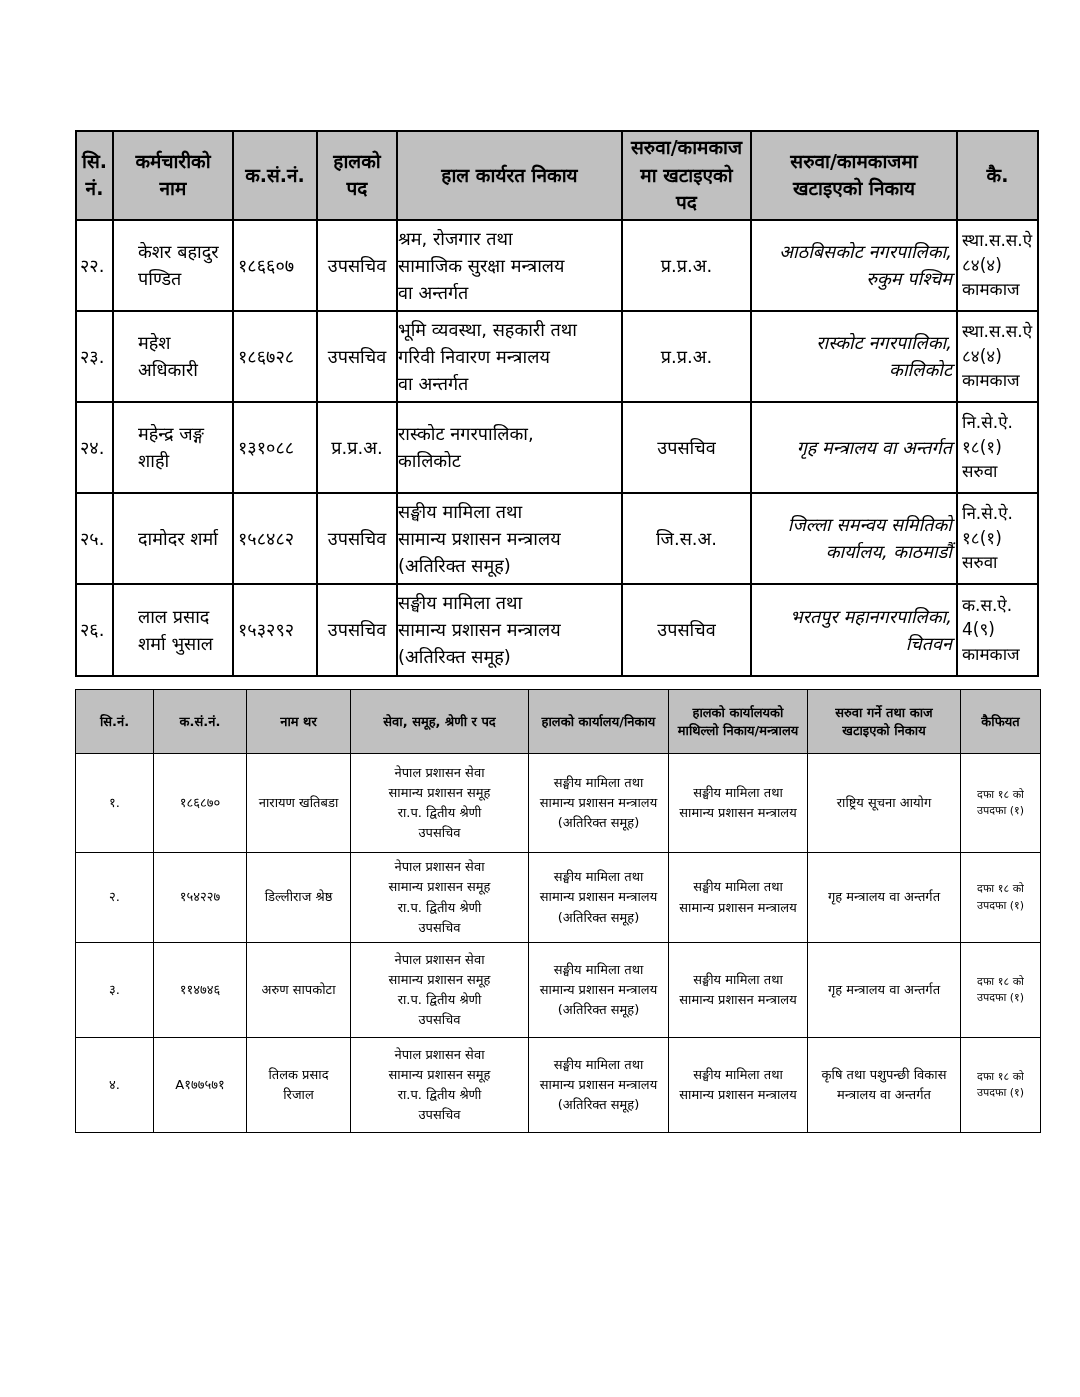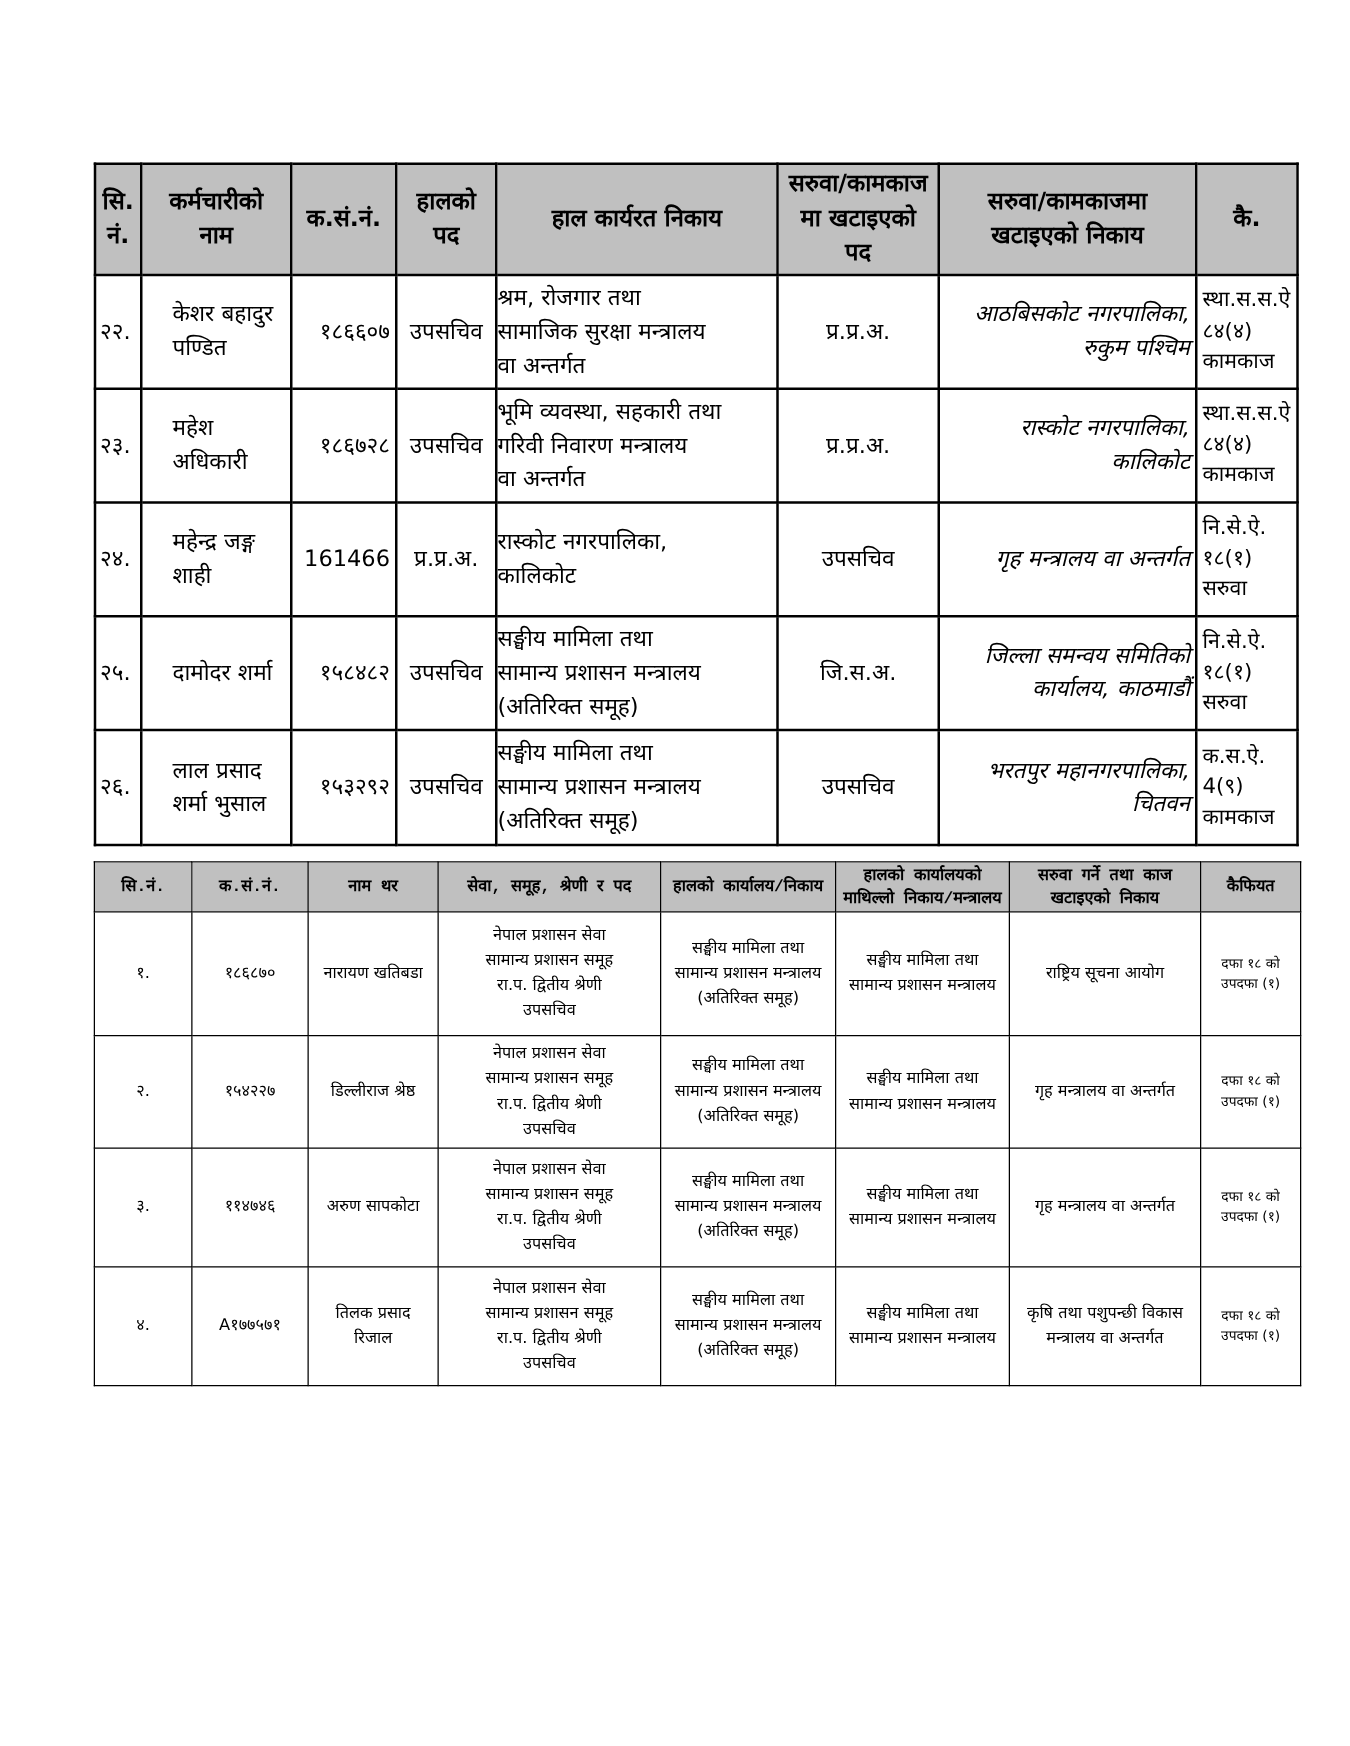--- a/index.html
+++ b/index.html
@@ -42,21 +42,21 @@
   .t1 td {
     font-size: 18px;
     line-height: 1.5;
     padding: 2px 4px;
   }
   .t1 thead tr       { height: 85px; }
   .t1 tbody tr       { height: 91px; }
   .t1 tbody tr:last-child { height: 92px; }
   .t1 td:nth-child(1){ text-align: left; padding-left: 3px; }
   .t1 td:nth-child(2){ text-align: left; padding-left: 24px; }
-  .t1 td:nth-child(3){ text-align: right; margin-top: 20px; }
+  .t1 td:nth-child(3){ text-align: left; margin-top: 20px; }
   .t1 td:nth-child(4){ text-align: center; }
   .t1 td:nth-child(5){ text-align: left; padding-left: 0; }
   .t1 td:nth-child(6){ text-align: center; }
   .t1 td:nth-child(7){ text-align: right; padding-left: 8px; font-style: italic; }
   .t1 td:nth-child(8){ text-align: left; font-size: 17px; line-height: 1.45; }
 
   
   .t2 { left: 75px; top: 689px; width: 965px; }
   .t2 th, .t2 td { border: 1.5px solid #000; }
   .t2 th {
@@ -67,21 +67,21 @@
     line-height: 1.35;
     padding: 2px;
   }
   .t2 td {
     font-size: 13px;
     text-align: center;
     line-height: 1.55;
     padding: 2px 3px;
   }
   .t2 td:nth-child(8){ font-size: 11px; line-height: 1.5; }
-  .t2 thead tr            { height: 40px; font-family: Liberation Mono, monospace; }
+  .t2 thead tr            { height: 64px; }
   .t2 tbody tr:nth-child(1){ height: 99px; }
   .t2 tbody tr:nth-child(2){ height: 90px; }
   .t2 tbody tr:nth-child(3){ height: 95px; }
   .t2 tbody tr:nth-child(4){ height: 95px; }
 </style>
 </head>
 <body>
 
 <div class="page">
 
@@ -143,21 +143,21 @@
         <td>रास्कोट नगरपालिका,
 कालिकोट</td>
         <td>स्था.स.स.ऐ
 ८४(४)
 कामकाज</td>
       </tr>
       <tr>
         <td>२४.</td>
         <td>महेन्द्र जङ्ग
 शाही</td>
-        <td>161466</td>
+        <td>१३१०८८</td>
         <td>प्र.प्र.अ.</td>
         <td>रास्कोट नगरपालिका,
 कालिकोट</td>
         <td>उपसचिव</td>
         <td>गृह मन्त्रालय वा अन्तर्गत</td>
         <td>नि.से.ऐ.
 १८(१)
 सरुवा</td>
       </tr>
       <tr>

